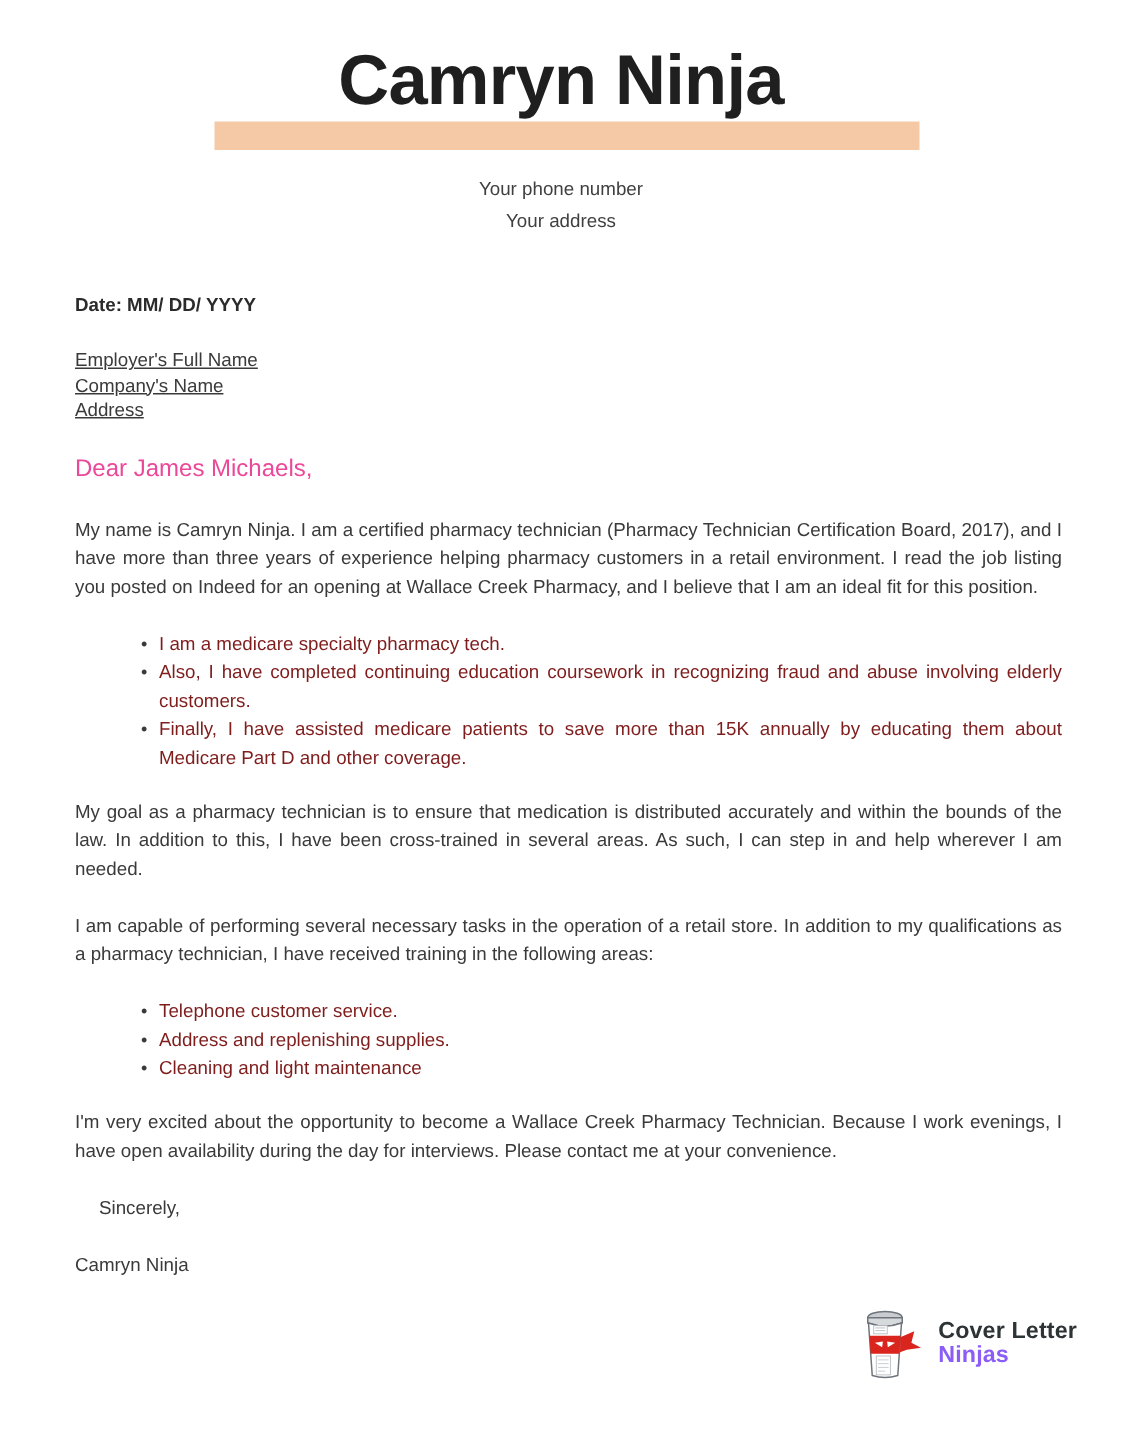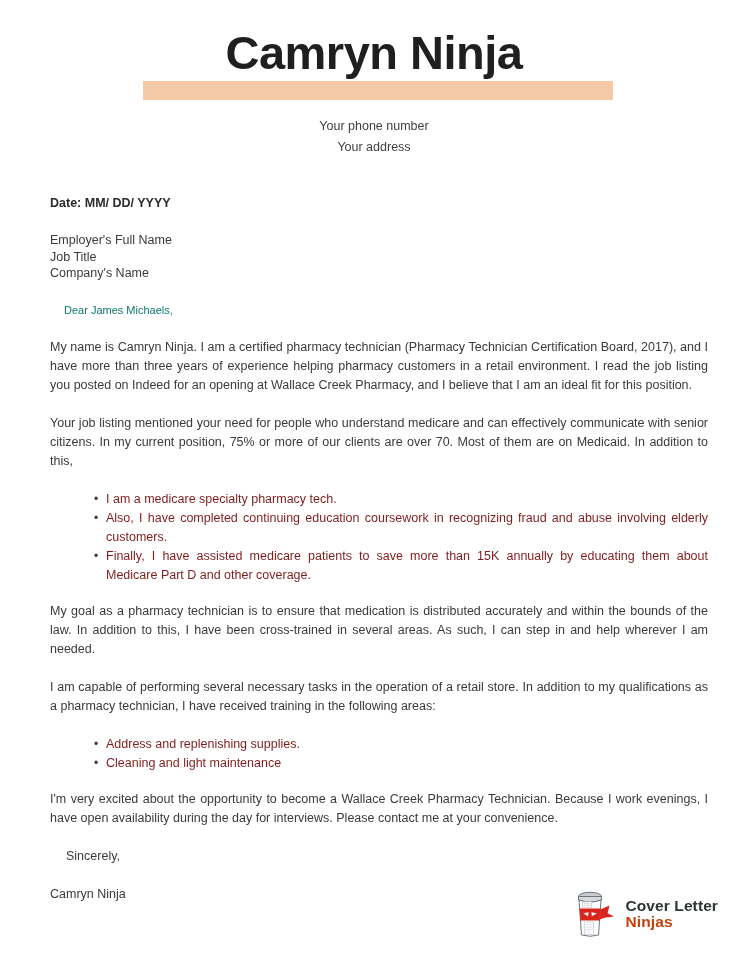--- a/index.html
+++ b/index.html
@@ -64,26 +64,26 @@
     font-size: 12.5px;
     font-weight: bold;
     color: #2b2b2b;
     margin-bottom: 22px;
   }
   .recipient {
     font-size: 12.5px;
     line-height: 16.5px;
     color: #3a3a3a;
     margin-bottom: 22px;
+    text-decoration: underline;
   }
   .salutation {
-    font-size: 11px;
-    color: #0f766e;
+    font-size: 16px;
+    color: #ec4899;
     margin-bottom: 22px;
-    margin-left: 14px;
   }
   p.para {
     font-size: 12.5px;
     line-height: 19px;
     text-align: justify;
     color: #3a3a3a;
     margin: 0 0 19px 0;
   }
   ul.bullets {
     margin: 0 0 17px 0;
@@ -118,41 +118,41 @@
     font-size: 12.5px;
     line-height: 19px;
     color: #3a3a3a;
     margin: 0;
   }
 
   
   .footer-logo {
     position: absolute;
     right: 30px;
-    bottom: 22px;
+    bottom: 40px;
     display: flex;
     align-items: center;
     gap: 9px;
   }
   .logo-mark { width: 46px; height: 50px; display: block; }
   .logo-text {
     display: flex;
     flex-direction: column;
     line-height: 1.05;
   }
   .logo-text .l1 {
     font-size: 15.5px;
     font-weight: bold;
     color: #2e3436;
     letter-spacing: 0.1px;
   }
   .logo-text .l2 {
     font-size: 15.5px;
     font-weight: bold;
-    color: #c2410c;
+    color: #8b5cf6;
     letter-spacing: 0.1px;
   }
 </style>
 </head>
 <body>
 
 <div class="header">
   <div class="name-bar"></div>
   <div class="name-title">Camryn Ninja</div>
 </div>
@@ -161,41 +161,41 @@
   <div>Your phone number</div>
   <div>Your address</div>
 </div>
 
 <div class="letter">
 
   <div class="date-line">Date: MM/ DD/ YYYY</div>
 
   <div class="recipient">
     <div>Employer's Full Name</div>
-    <div>Job Title</div>
     <div>Company's Name</div>
+    <div>Address</div>
   </div>
 
   <div class="salutation">Dear James Michaels,</div>
 
   <p class="para">My name is Camryn Ninja. I am a certified pharmacy technician (Pharmacy Technician Certification Board, 2017), and I have more than three years of experience helping pharmacy customers in a retail environment. I read the job listing you posted on Indeed for an opening at Wallace Creek Pharmacy, and I believe that I am an ideal fit for this position.</p>
 
-  <p class="para">Your job listing mentioned your need for people who understand medicare and can effectively communicate with senior citizens. In my current position, 75% or more of our clients are over 70. Most of them are on Medicaid. In addition to this,</p>
 
   <ul class="bullets">
     <li>I am a medicare specialty pharmacy tech.</li>
     <li>Also, I have completed continuing education coursework in recognizing fraud and abuse involving elderly customers.</li>
     <li>Finally, I have assisted medicare patients to save more than 15K annually by educating them about Medicare Part D and other coverage.</li>
   </ul>
 
   <p class="para">My goal as a pharmacy technician is to ensure that medication is distributed accurately and within the bounds of the law. In addition to this, I have been cross-trained in several areas. As such, I can step in and help wherever I am needed.</p>
 
   <p class="para">I am capable of performing several necessary tasks in the operation of a retail store. In addition to my qualifications as a pharmacy technician, I have received training in the following areas:</p>
 
   <ul class="bullets plain">
+    <li>Telephone customer service.</li>
     <li>Address and replenishing supplies.</li>
     <li>Cleaning and light maintenance</li>
   </ul>
 
   <p class="para">I'm very excited about the opportunity to become a Wallace Creek Pharmacy Technician. Because I work evenings, I have open availability during the day for interviews. Please contact me at your convenience.</p>
 
   <div class="closing">Sincerely,</div>
   <div class="signature">Camryn Ninja</div>
 
 </div>

